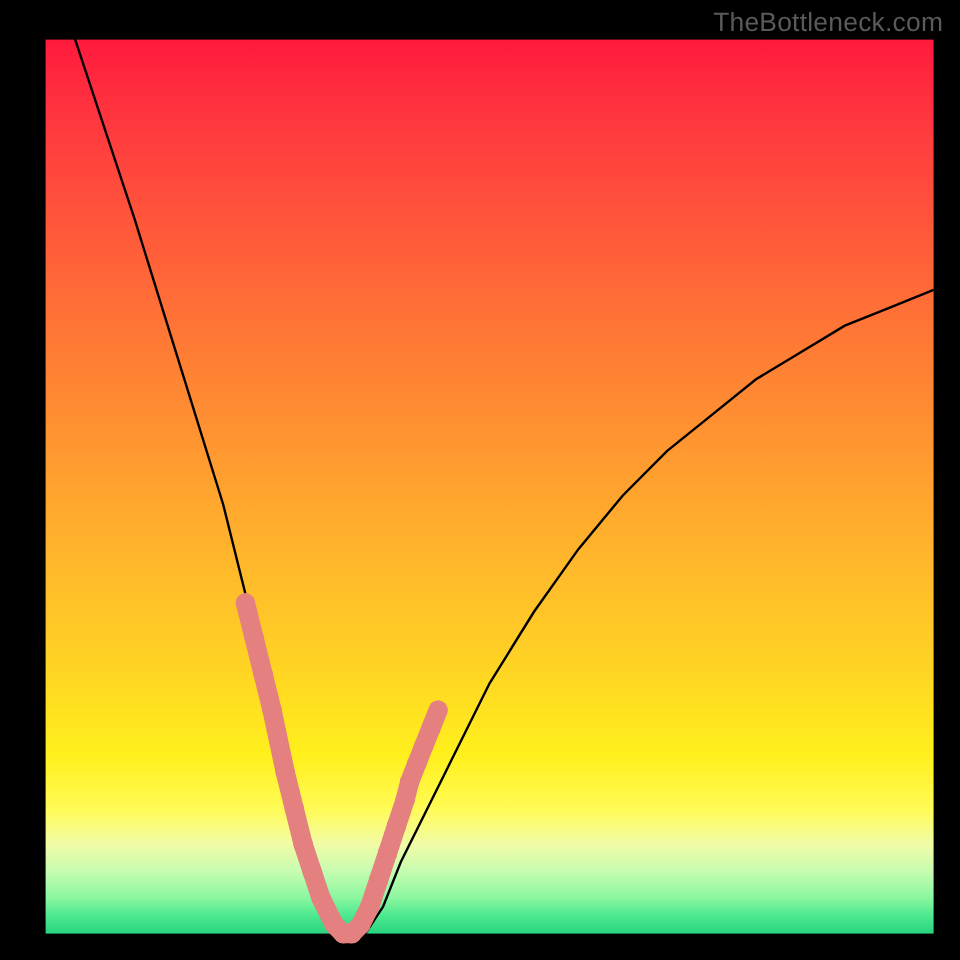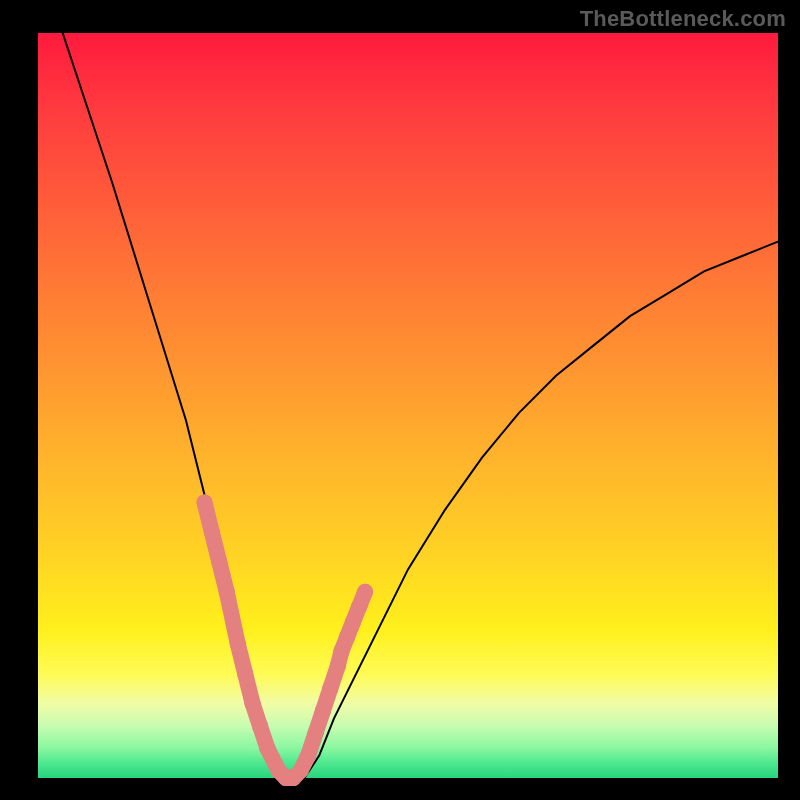--- a/index.html
+++ b/index.html
@@ -43,21 +43,21 @@
       #27d47e 100%
     );
   }
   .watermark {
     position: absolute;
     top: 6px;
     right: 14px;
     color: #5a5a5a;
     font-size: 22px;
     letter-spacing: 0.2px;
-    font-weight: 700;
+    font-weight: 400;
   }
   svg.curve {
     position: absolute;
     left: 0;
     top: 0;
     width: 740px;
     height: 745px;
     overflow: visible;
   }
 </style>

